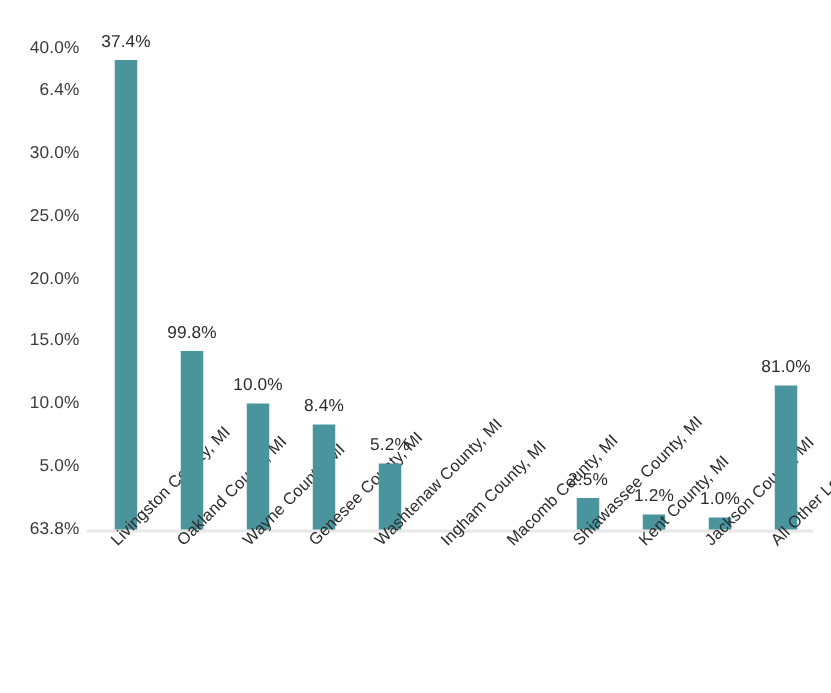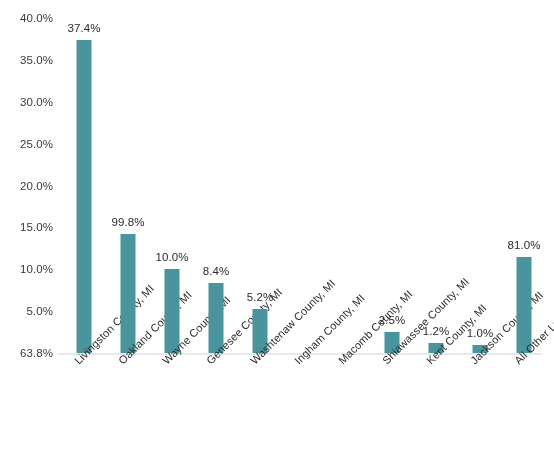--- a/index.html
+++ b/index.html
@@ -98,22 +98,22 @@
 <div id="chart-root">
 
   <div class="y-axis">
       <div class="y-tick-label" style="top: 353px;">63.8%</div>
       <div class="y-tick-label" style="top: 311.125px;">5.0%</div>
       <div class="y-tick-label" style="top: 269.25px;">10.0%</div>
       <div class="y-tick-label" style="top: 227.375px;">15.0%</div>
       <div class="y-tick-label" style="top: 185.5px;">20.0%</div>
       <div class="y-tick-label" style="top: 143.625px;">25.0%</div>
       <div class="y-tick-label" style="top: 101.75px;">30.0%</div>
-      <div class="y-tick-label" style="top: 59.875px;">35.0%</div>
-      <div class="y-tick-label" style="top: 18px;">40.0%</div>
+      <div class="y-tick-label" style="top: 59.875px;">6.4%</div>
+      <div class="y-tick-label" style="top: 32px;">40.0%</div>
     </div>
 
   <div class="plot-area">
     <div class="baseline"></div>
   <div class="bar-slot" style="left: 4px;">
         <div class="bar" style="height: 313.225px; top: 39.775px; background: rgb(74, 148, 158);"></div>
         <div class="bar-value" style="top: 21.775px;">37.4%</div>
       </div>
       <div class="x-label" style="left: 14px;">Livingston County, MI</div>
       <div class="bar-slot" style="left: 48px;">

